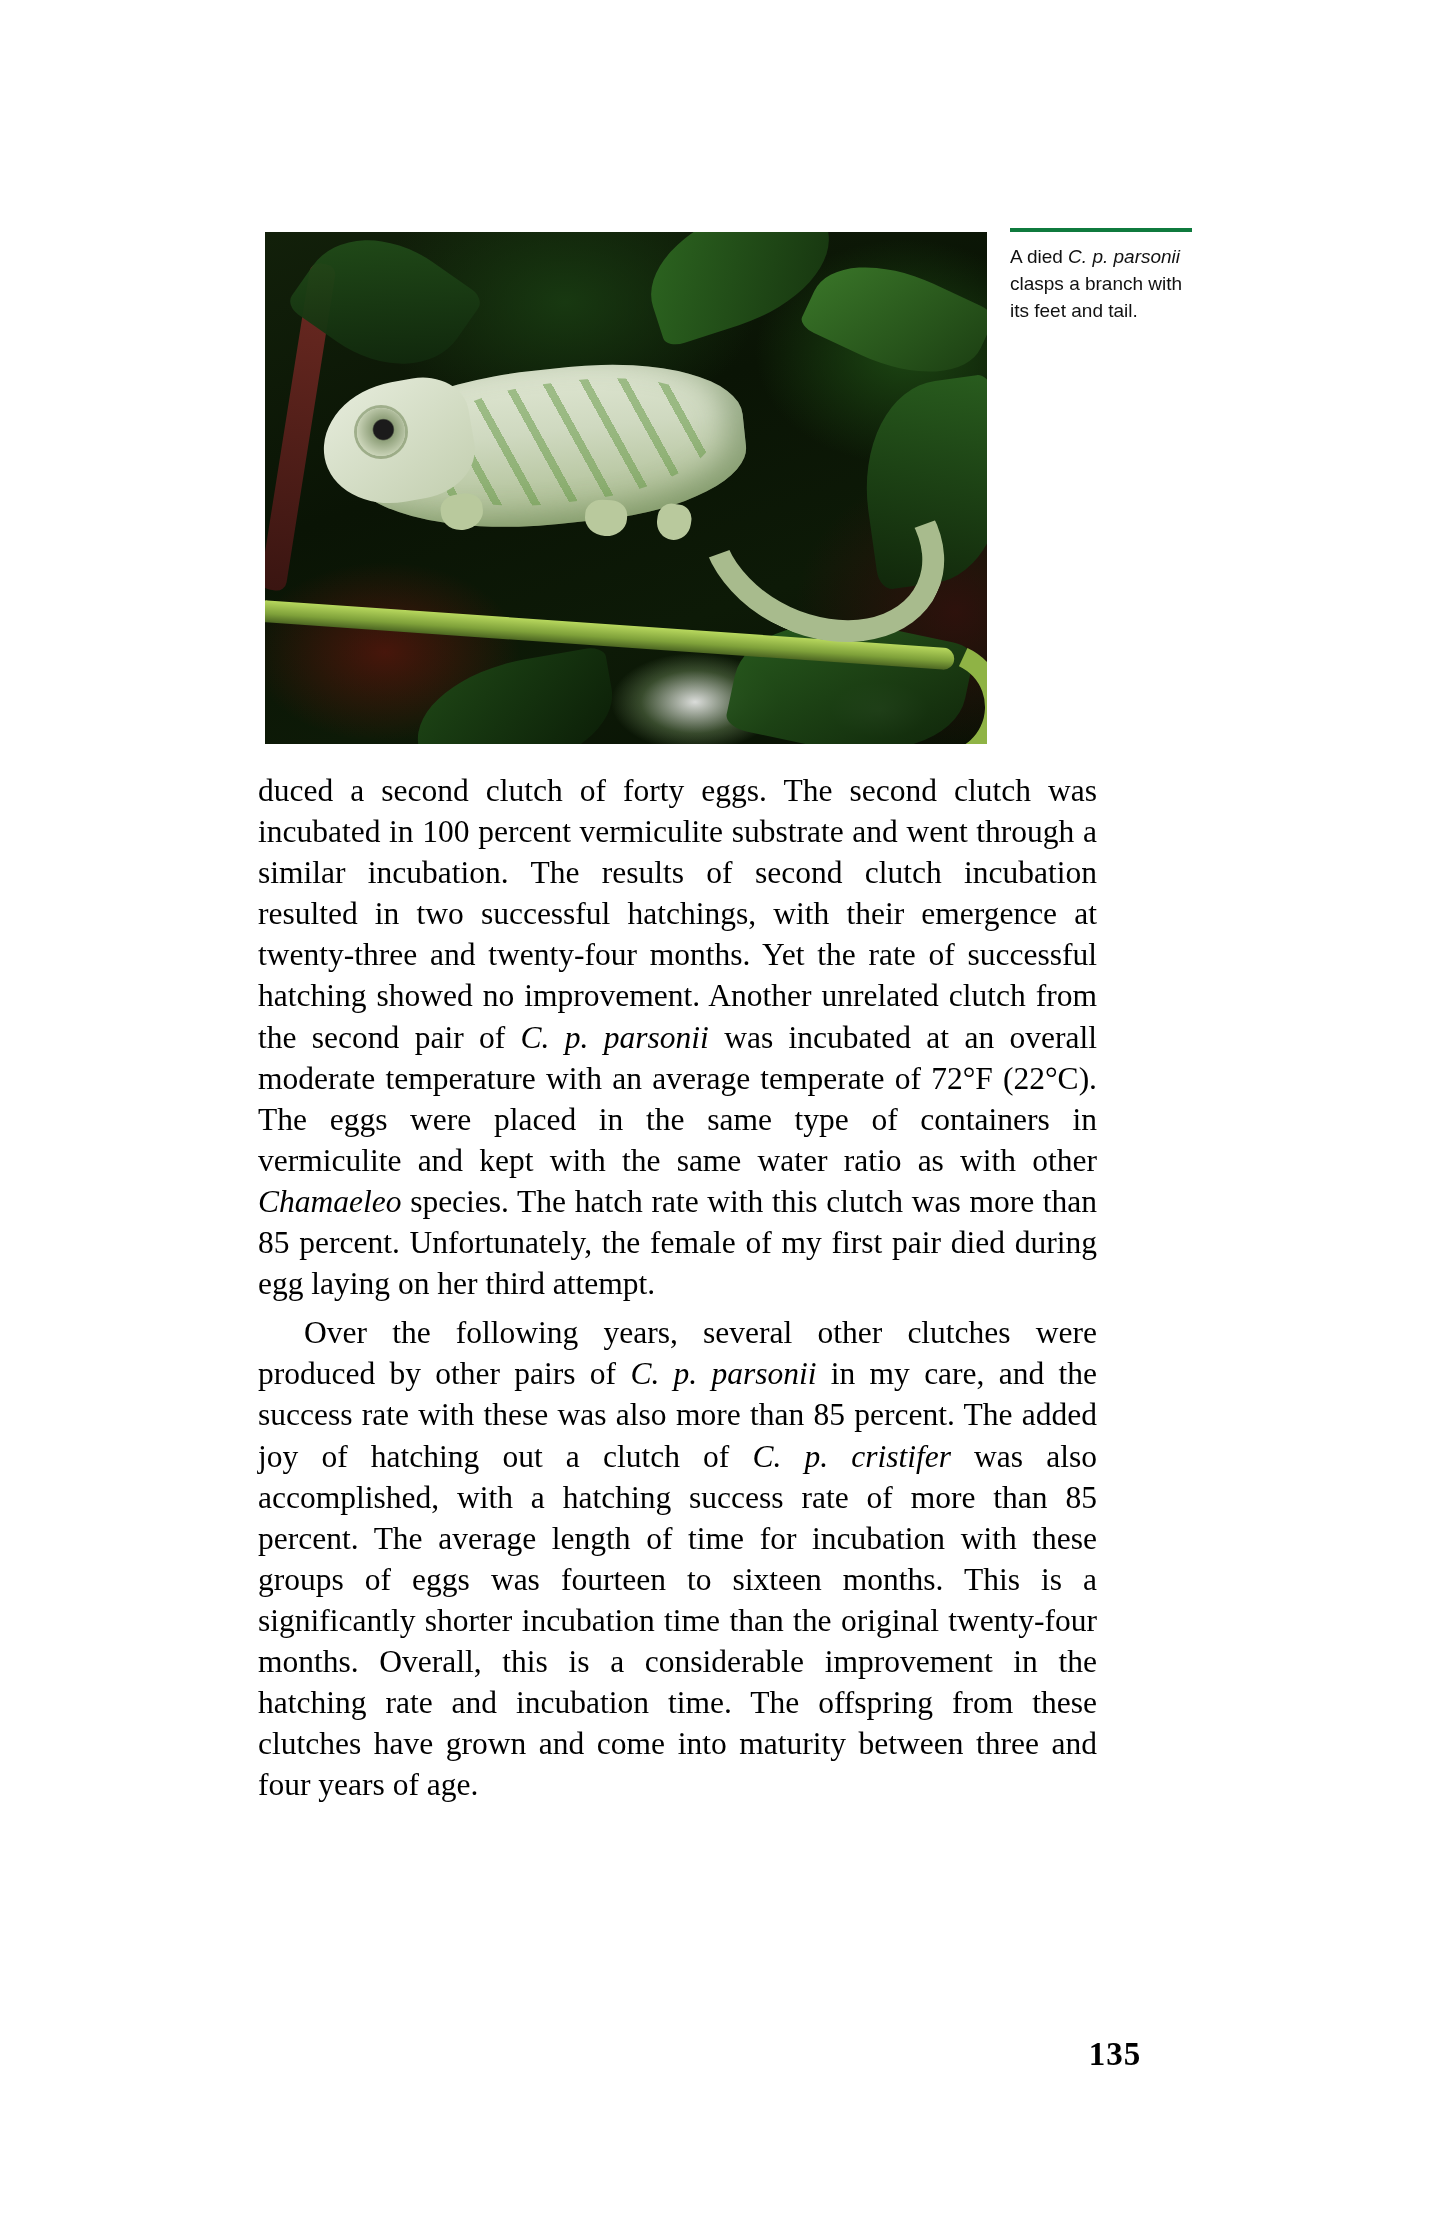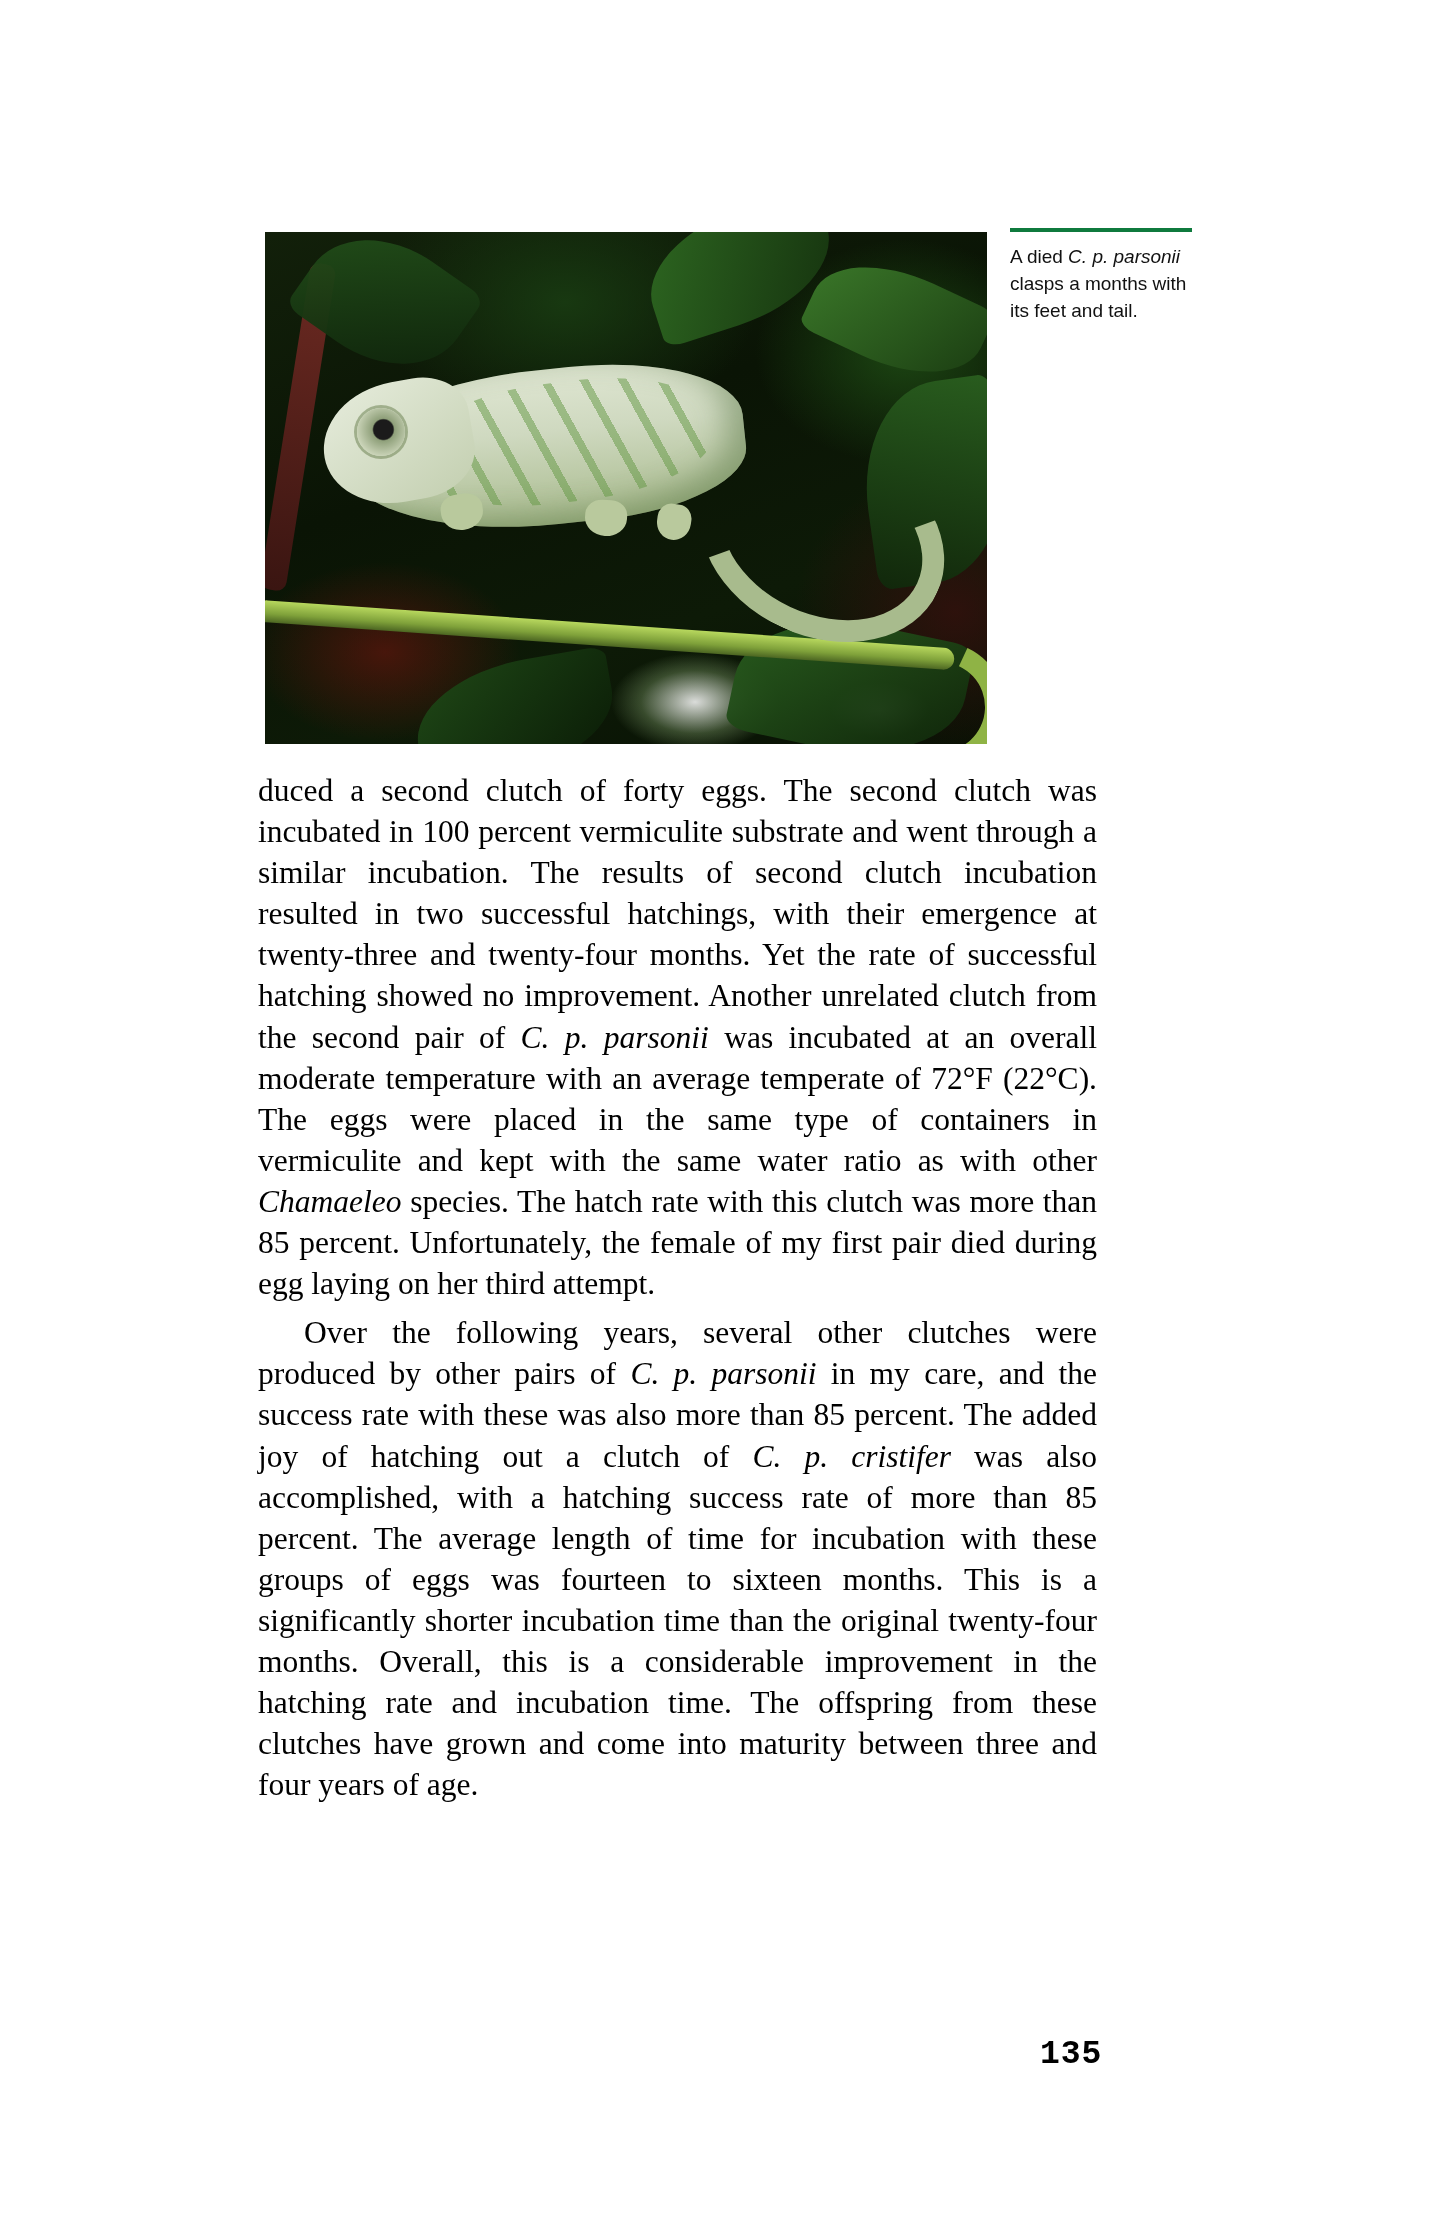--- a/index.html
+++ b/index.html
@@ -192,22 +192,22 @@
   }
   .body-col p.indent { text-indent: 46px; font-family: Liberation Serif, serif; }
   .body-col p .it { font-style: italic; }
 
   
   .folio {
     position: absolute;
     left: 1040px;
     top: 2036px;
     width: 150px;
-    text-align: left;
-    font-family: Liberation Mono, monospace;
+    text-align: center;
+    font-family: Liberation Serif, serif;
     font-weight: bold;
     font-size: 33px;
     letter-spacing: 1px;
     color: #000;
   }
 </style>
 </head>
 <body>
 
 <div class="page">
@@ -233,21 +233,21 @@
       <div class="cham-eye"></div>
       <div class="cham-tail"></div>
       <div class="cham-foot f1"></div>
       <div class="cham-foot f2"></div>
       <div class="cham-foot f3"></div>
     </div>
   </div>
 
   <div class="caption">
     <div class="caption-rule"></div>
-    <div class="caption-text"><span>A died </span><span class="it">C. p. parsonii</span><span> clasps a months with its feet and tail.</span></div>
+    <div class="caption-text"><span>A died </span><span class="it">C. p. parsonii</span><span> clasps a branch with its feet and tail.</span></div>
   </div>
 
   <div class="body-col">
     <p><span>duced a second clutch of forty eggs. The second clutch was incubated in 100 percent vermiculite substrate and went through a similar incubation. The results of second clutch incubation resulted in two successful hatchings, with their emergence at twenty-three and twenty-four months. Yet the rate of successful hatching showed no improvement. Another unrelated clutch from the second pair of </span><span class="it">C. p. parsonii</span><span> was incubated at an overall moderate temperature with an average temperate of 72°F (22°C). The eggs were placed in the same type of containers in vermiculite and kept with the same water ratio as with other </span><span class="it">Chamaeleo</span><span> species. The hatch rate with this clutch was more than 85 percent. Unfortunately, the female of my first pair died during egg laying on her third attempt.</span></p>
 
     <p class="indent"><span>Over the following years, several other clutches were produced by other pairs of </span><span class="it">C. p. parsonii</span><span> in my care, and the success rate with these was also more than 85 percent. The added joy of hatching out a clutch of </span><span class="it">C. p. cristifer</span><span> was also accomplished, with a hatching success rate of more than 85 percent. The average length of time for incubation with these groups of eggs was fourteen to sixteen months. This is a significantly shorter incubation time than the original twenty-four months. Overall, this is a considerable improvement in the hatching rate and incubation time. The offspring from these clutches have grown and come into maturity between three and four years of age.</span></p>
   </div>
 
   <div class="folio">135</div>
 

